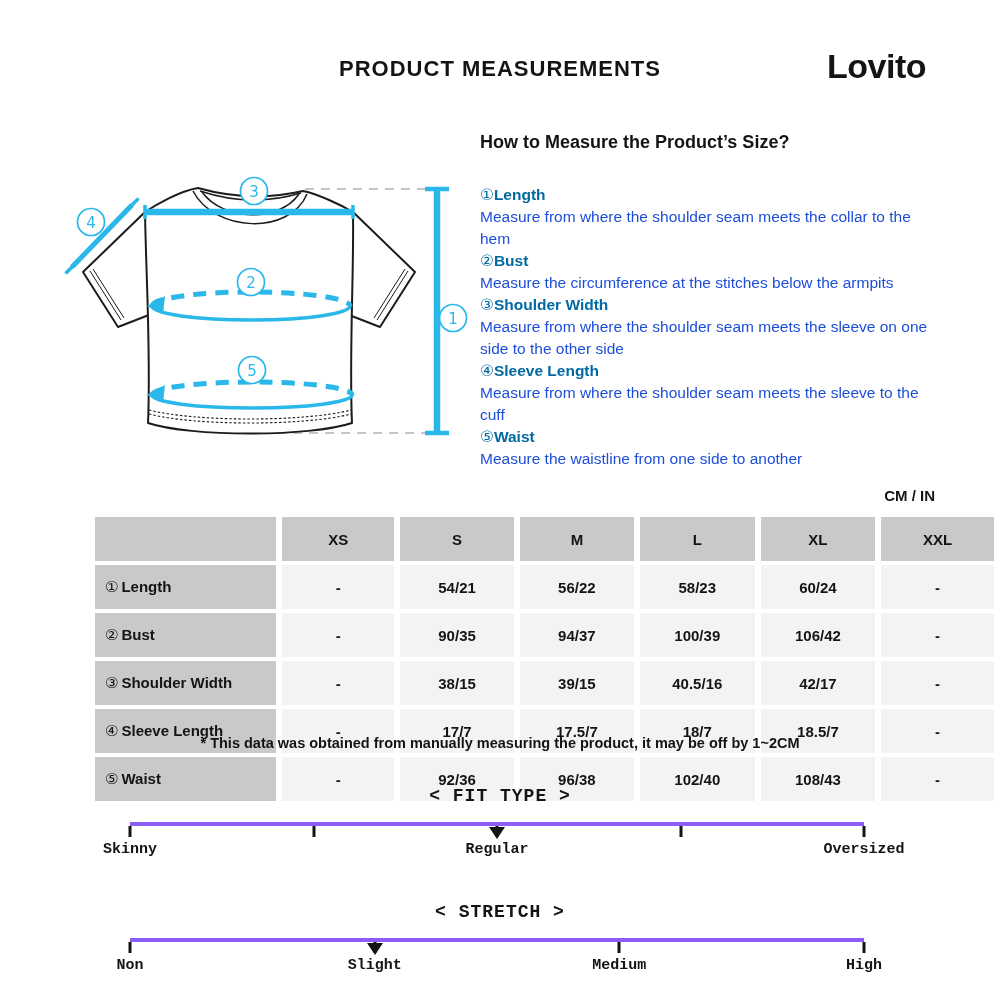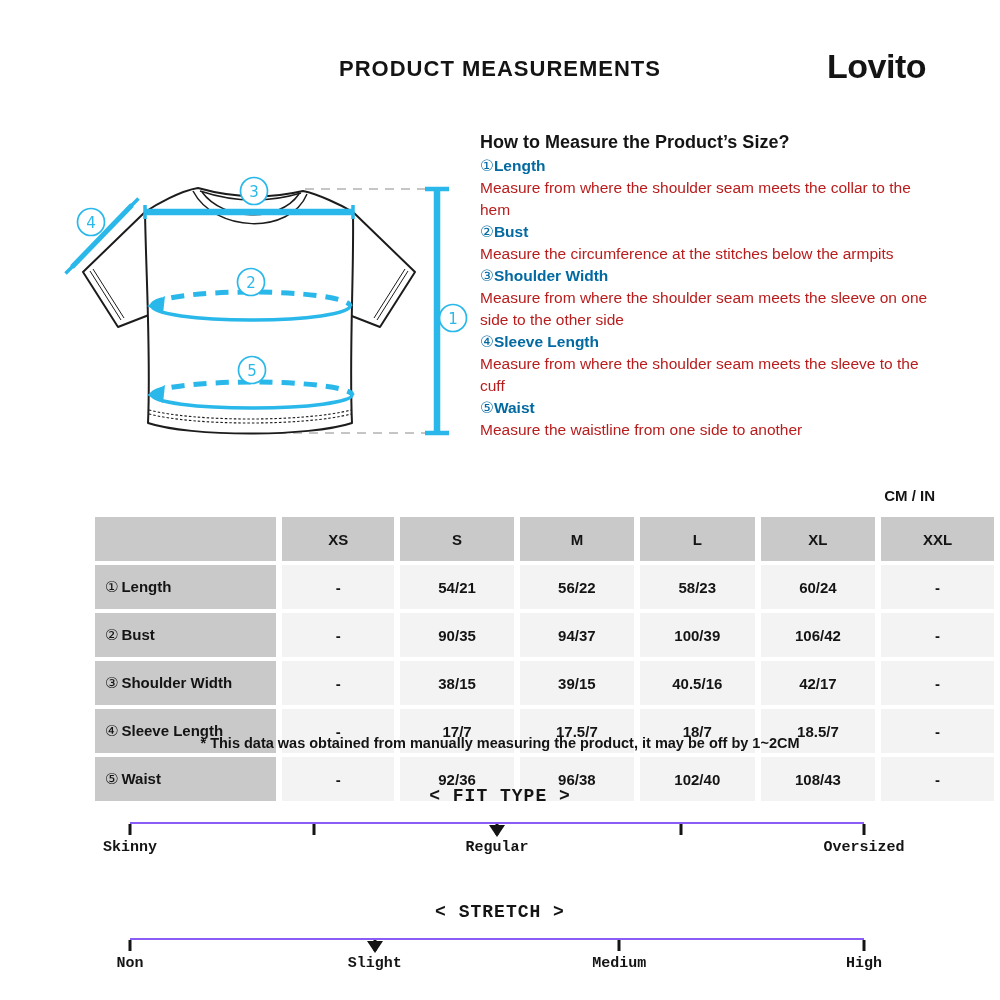--- a/index.html
+++ b/index.html
@@ -11,39 +11,39 @@
   #title {
     position:absolute; left:0; top:56px; width:1000px; text-align:center;
     font-size:22px; font-weight:bold; letter-spacing:1px;
   }
   #brand {
     position:absolute; right:74px; top:47px; font-size:34px; font-weight:bold;
     letter-spacing:-0.5px;
   }
   
   #howto { position:absolute; left:480px; top:132px; width:458px; }
-  #howto .h { font-size:18px; font-weight:bold; margin-bottom:2px; }
+  #howto .h { font-size:18px; font-weight:bold; margin-bottom:31px; }
   #howto .item-label { font-size:15.5px; font-weight:bold; line-height:22px; color:#0369a1; }
   #howto .item-label .circ { font-family:"DejaVu Sans", sans-serif; font-weight:normal; }
-  #howto .item-desc { font-size:15.5px; line-height:22px; color:#b91c1c; }
+  #howto .item-desc { font-size:15.5px; line-height:22px; color:#1d4ed8; }
   
   #unit { position:absolute; right:65px; top:487px; font-size:15px; font-weight:bold; }
   table#size-table { position:absolute; left:89px; top:513px; border-collapse:separate; border-spacing:6px 4px; }
   #size-table th, #size-table td { height:28px; font-size:15px; font-weight:bold; text-align:center; padding:8px; }
   #size-table th.corner { width:172px; background:#c9c9c9; }
   #size-table th.size { width:104px; background:#c9c9c9; }
   #size-table td.label-cell { width:172px; background:#c9c9c9; text-align:left; padding-left:10px; }
   #size-table td.label-cell .circ { font-family:"DejaVu Sans", sans-serif; font-weight:normal; margin-right:3px; }
   #size-table td.val { width:104px; background:#f3f3f3; }
   
   #footnote { position:absolute; left:0; top:735px; width:1000px; text-align:center; font-size:14.5px; font-weight:bold; }
   
   .scale { position:absolute; left:0; width:949px;font-family:Liberation Mono, monospace; }
   .scale-title { position:absolute; left:0; top:0; width:1000px; text-align:center; font-size:18px; font-weight:bold; letter-spacing:1px; }
-  .ruler { position:absolute; left:130px; top:36px; width:734px; height:0; border-top:2px solid #8b5cf6; }
+  .ruler { position:absolute; left:130px; top:36px; width:734px; height:0; border-top:4px solid #8b5cf6; }
   .tick { position:absolute; top:0; width:3px; height:11px; background:#141414; transform:translateX(-50%); }
   .marker { position:absolute; top:1px; width:0; height:0; transform:translateX(-50%);
     border-left:8px solid transparent; border-right:8px solid transparent; border-top:12px solid #141414; }
   .slabel { position:absolute; top:15px; transform:translateX(-50%); font-size:15px; font-weight:bold; white-space:nowrap; }
   svg text { font-family:"DejaVu Sans", sans-serif; }
 </style>
 </head>
 <body>
 
 <div id="page">

